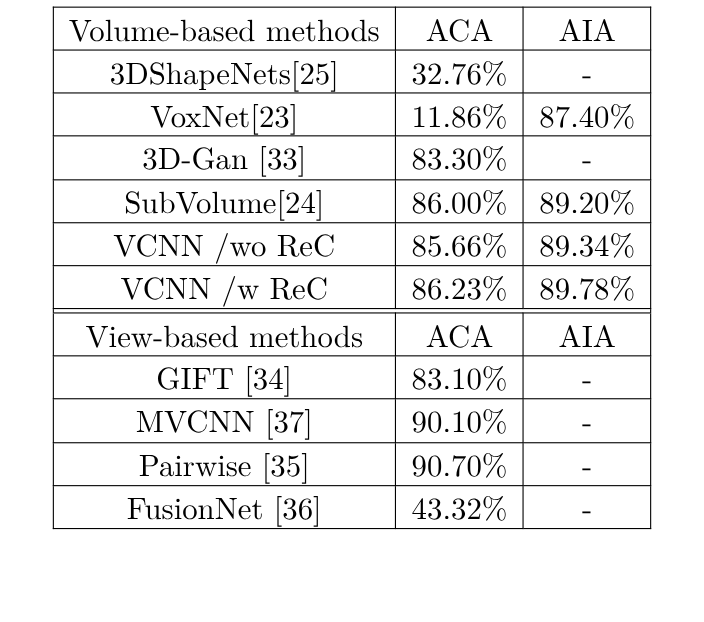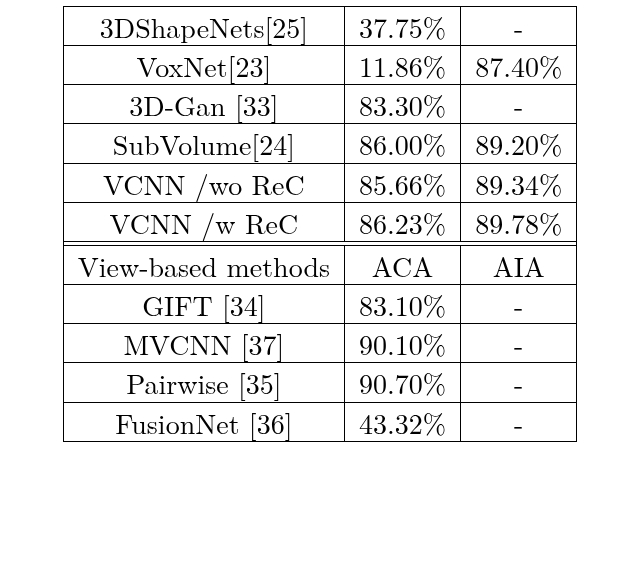--- a/index.html
+++ b/index.html
@@ -40,22 +40,27 @@
   .col-method { }
   .col-aca { }
   .col-aia { }
 </style>
 </head>
 <body>
 
 <table>
   <tbody>
     <tr>
+      <td class="col-method">Volume-based methods</td>
+      <td class="col-aca">ACA</td>
+      <td class="col-aia">AIA</td>
+    </tr>
+    <tr>
       <td>3DShapeNets[25]</td>
-      <td>37.75%</td>
+      <td>32.76%</td>
       <td>-</td>
     </tr>
     <tr>
       <td>VoxNet[23]</td>
       <td>11.86%</td>
       <td>87.40%</td>
     </tr>
     <tr>
       <td>3D-Gan [33]</td>
       <td>83.30%</td>

